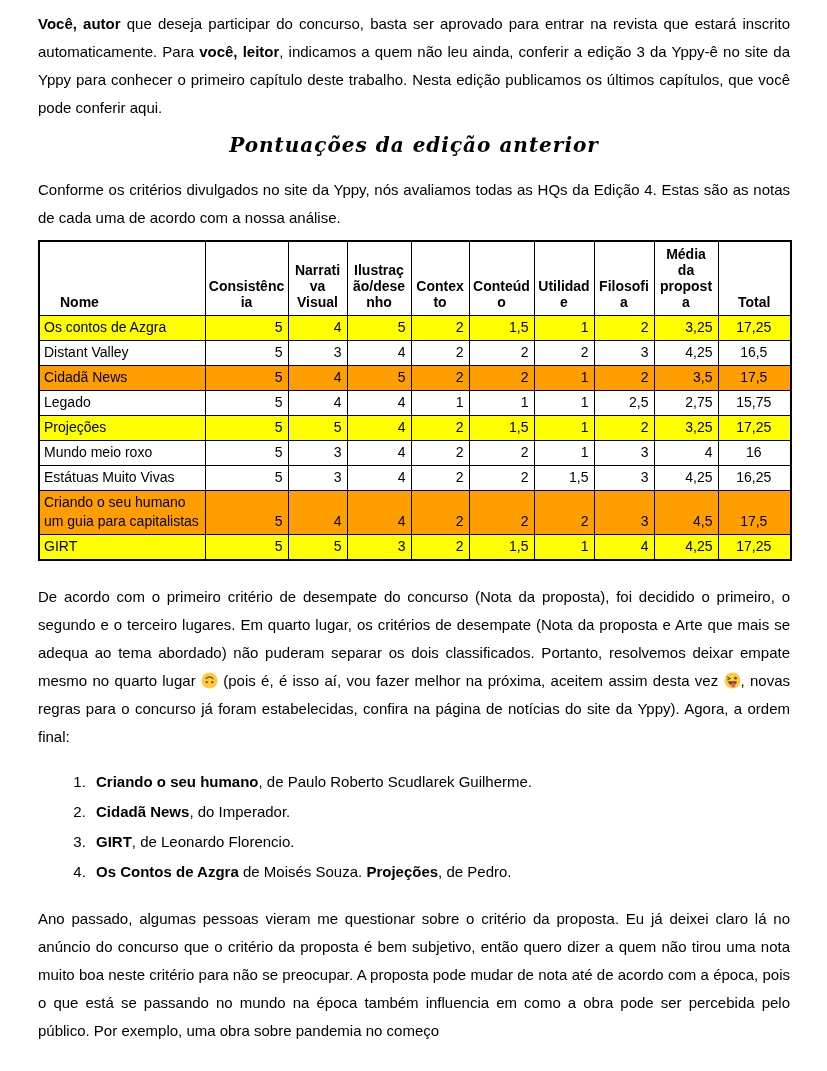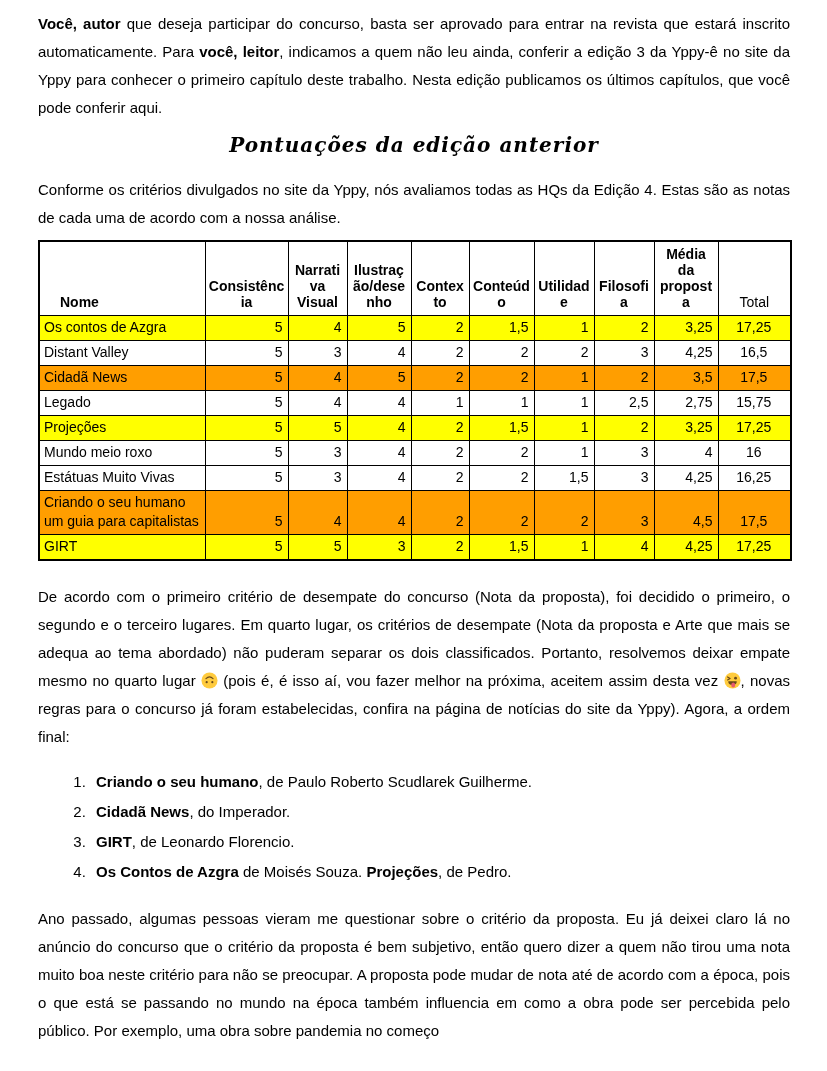--- a/index.html
+++ b/index.html
@@ -34,21 +34,21 @@
   }
   table.scores th, table.scores td {
     border: 1px solid #000;
     overflow-wrap: break-word;
   }
   table.scores th {
     font-weight: bold; text-align: center; vertical-align: bottom;
     padding: 4px 3px 5px 3px; line-height: 16px;
   }
   table.scores th.col-name { text-align: left; font-weight: bold; padding-left: 20px; }
-  table.scores th.col-total { font-weight: normal; }
+  table.scores th.col-total { font-weight: bold; }
   table.scores td {
     text-align: right; padding: 2px 5px 3px 4px; line-height: 19px; height: 19px;
     vertical-align: bottom;
   }
   table.scores td.cell-name { text-align: left; padding-left: 4px; }
   table.scores td.cell-total { font-weight: normal; text-align: center; }
   tr.row-yellow td { background: #FFFF00; }
   tr.row-orange td { background: #FF9E00; }
   ol.final-order { margin: 16px 0 0 0; padding-left: 52px; }
   ol.final-order li { line-height: 30px; padding-left: 6px; }

